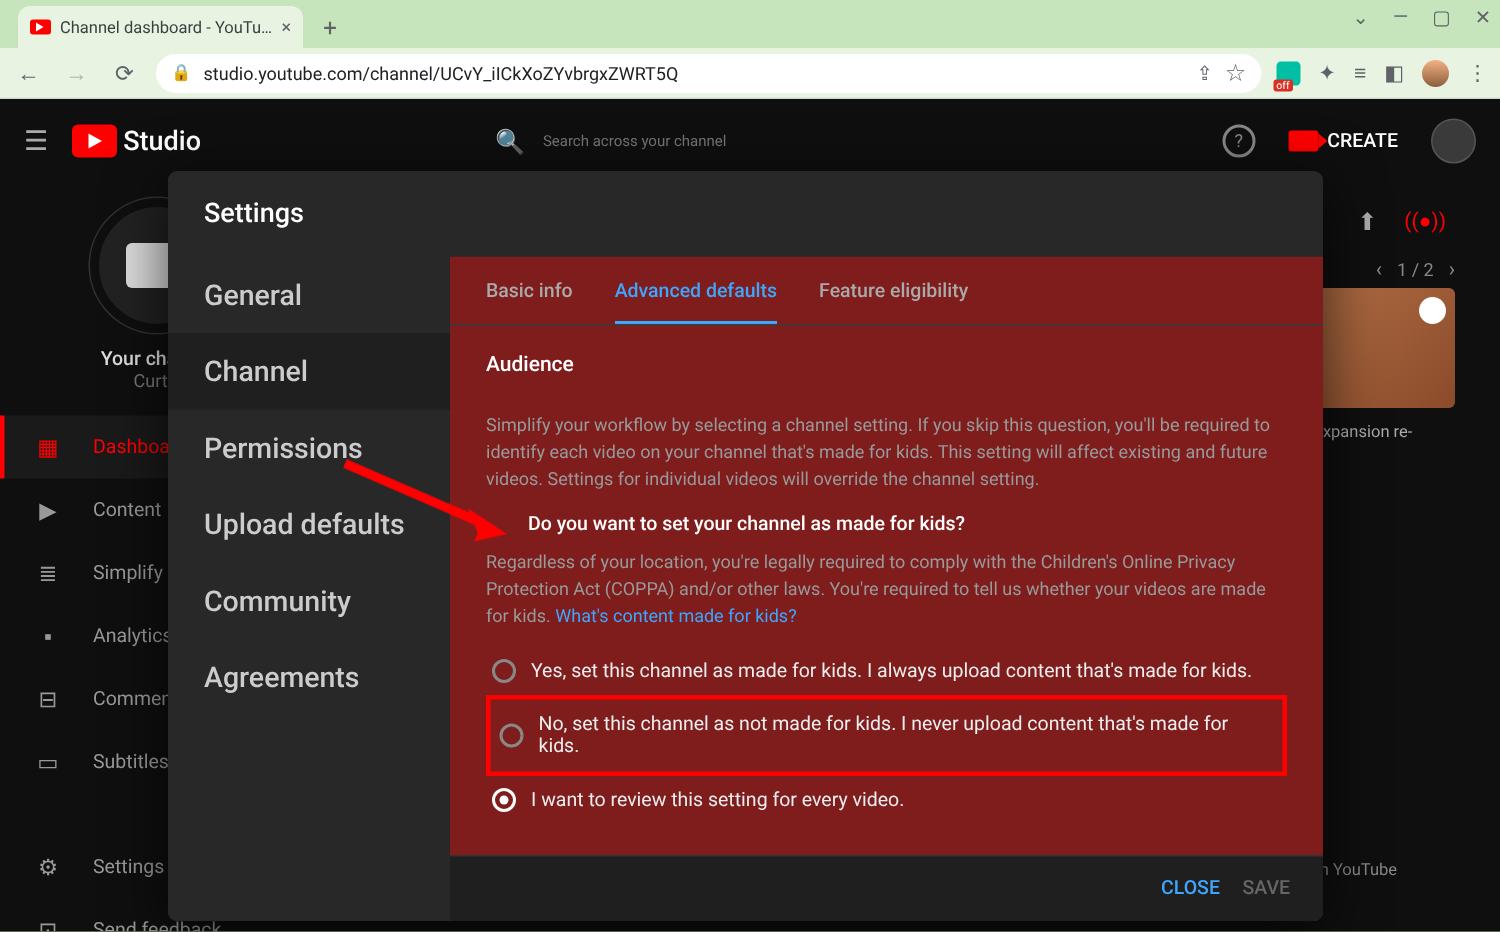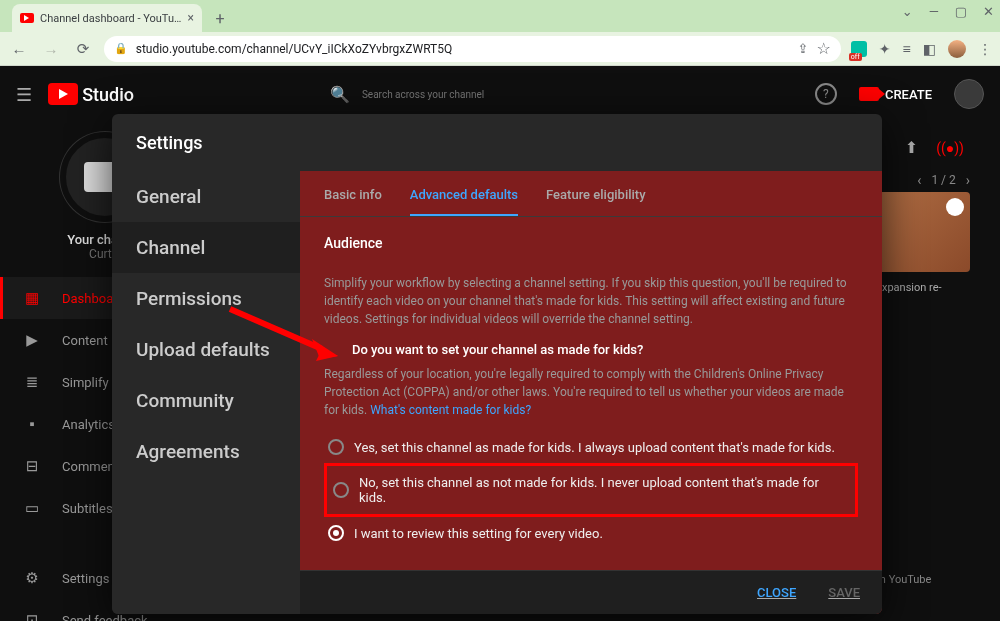--- a/index.html
+++ b/index.html
@@ -86,21 +86,21 @@
   .sec-desc{color:#999;font-size:12px;line-height:1.5;margin-bottom:14px;}
   .question{color:#fff;font-size:13px;font-weight:500;margin-bottom:8px;margin-left:28px;}
   .link{color:#3ea6ff;}
   .radio-row{display:flex;align-items:center;gap:10px;padding:6px 4px;color:#eee;font-size:13px;}
   .radio{width:16px;height:16px;border:2px solid #888;border-radius:50%;flex-shrink:0;position:relative;}
   .radio.selected{border-color:#fff;}
   .radio.selected::after{content:"";position:absolute;left:3px;top:3px;width:6px;height:6px;background:#fff;border-radius:50%;}
   .highlight{border:3px solid #ff0000;padding:3px 6px 3px 2px;margin:2px 0;}
   .subhead{color:#aaa;font-size:12px;font-weight:500;margin-top:32px;margin-bottom:6px;display:flex;justify-content:space-between;align-items:center;}
   .link-btn{color:#3ea6ff;font-size:16px;font-weight:400;}
-  .modal-footer{display:flex;justify-content:flex-end;gap:32px;padding:14px 22px;background:#1f1f1f;border-top:1px solid #333;text-decoration:underline;}
+  .modal-footer{display:flex;justify-content:flex-end;gap:15px;padding:14px 22px;background:#1f1f1f;border-top:1px solid #333;}
   .fbtn{font-size:13px;font-weight:500;color:#3ea6ff;}
   .fbtn.muted{color:#666;}
 
   
   .arrow{position:absolute;left:222px;top:235px;width:130px;height:60px;pointer-events:none;}
 </style>
 </head>
 <body>
 
 <div class="titlebar">

